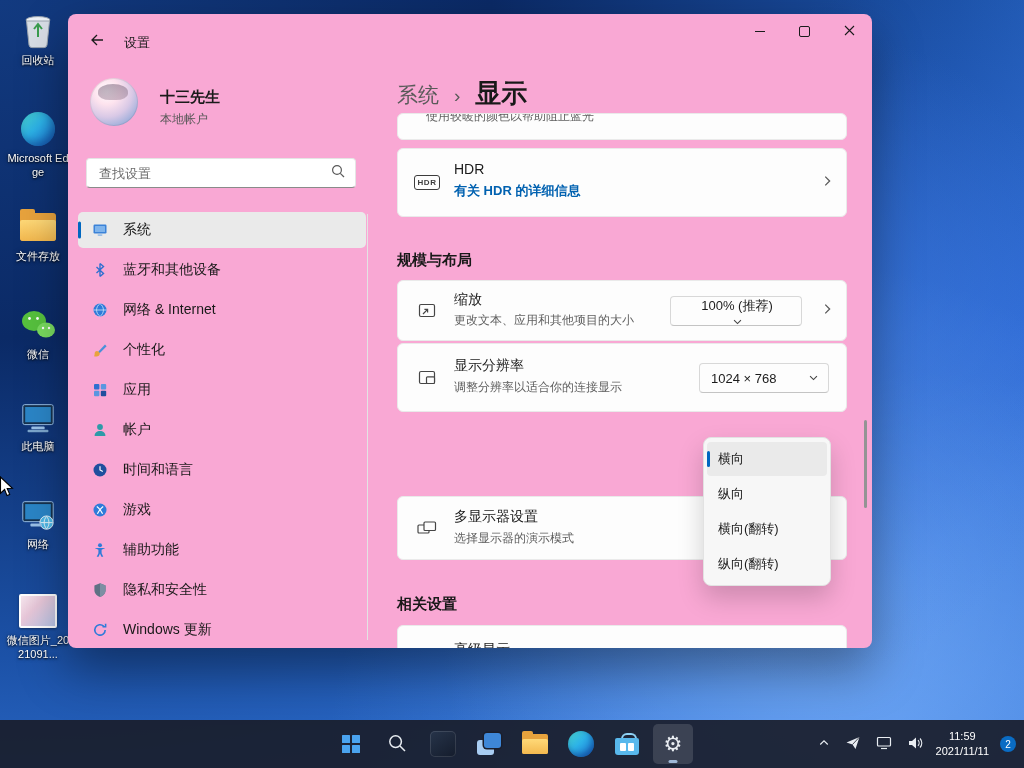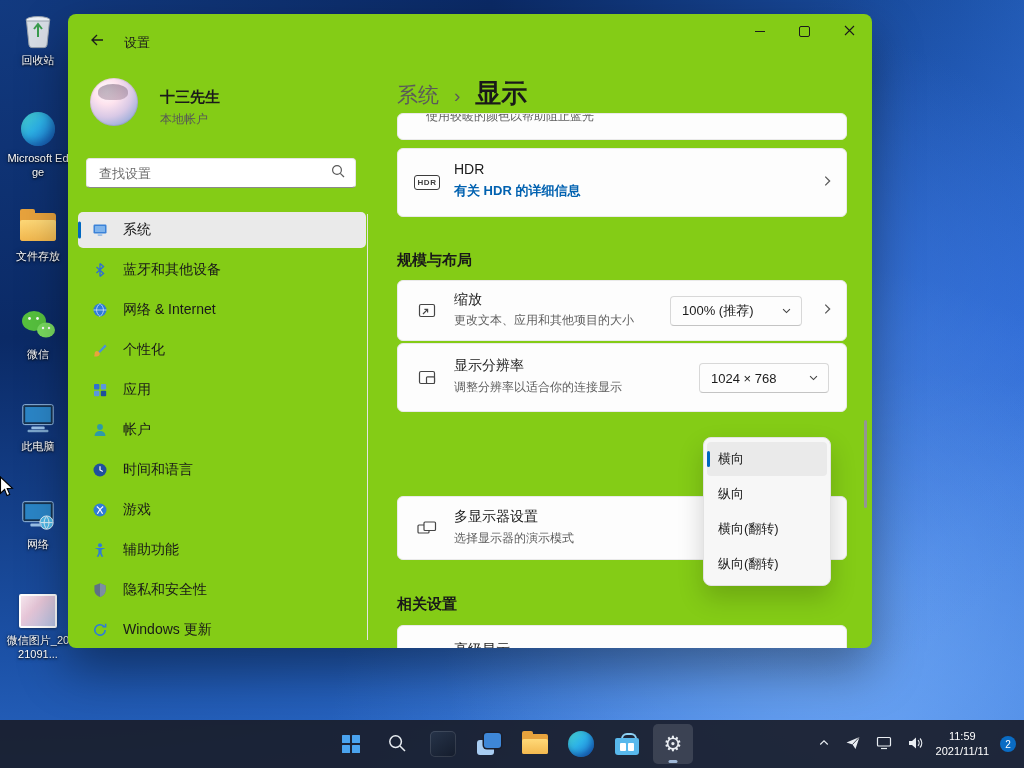--- a/index.html
+++ b/index.html
@@ -23,21 +23,21 @@
   .dicon-label{font-size:11px;color:#fff;text-align:center;line-height:1.3;word-break:break-all;
     text-shadow:0 1px 2px rgba(0,0,0,.9),0 0 4px rgba(0,0,0,.55);}
   .folder-shape{width:36px;height:28px;position:relative;}
   .folder-shape .back{position:absolute;inset:0;background:#e8a33d;border-radius:3px;}
   .folder-shape .tab{position:absolute;left:0;top:-4px;width:15px;height:8px;background:#e8a33d;border-radius:2px 2px 0 0;}
   .folder-shape .front{position:absolute;left:0;right:0;bottom:0;height:21px;background:linear-gradient(#ffd978,#f3b94f);border-radius:2px 2px 3px 3px;}
   .edge-circle{width:34px;height:34px;border-radius:50%;background:linear-gradient(135deg,#49d2c9 0%,#2db3e8 45%,#1b6fd4 100%);box-shadow:inset -3px -4px 8px rgba(8,40,110,.45);}
   .avatarish{width:36px;height:30px;background:linear-gradient(135deg,#f6e7ef 0%,#e9c8da 40%,#b9c6e8 100%);border:2px solid #fff;border-radius:2px;box-shadow:0 1px 3px rgba(0,0,0,.4);}
 
   
-  .win{position:absolute;left:68px;top:14px;width:804px;height:634px;background:#84cc16;
+  .win{position:absolute;left:68px;top:14px;width:804px;height:634px;background:#f9a8d4;
        border-radius:8px;box-shadow:0 22px 50px rgba(0,0,0,.38);overflow:hidden;}
   .back-btn{position:absolute;left:14px;top:13px;width:30px;height:28px;border:0;background:transparent;border-radius:4px;display:flex;align-items:center;justify-content:center;cursor:pointer;}
   .wtitle{position:absolute;left:56px;top:20px;font-size:13px;color:#1b1b1b;}
   .wcontrols{position:absolute;right:0;top:0;display:flex;}
   .wc{width:45px;height:35px;border:0;background:transparent;display:flex;align-items:center;justify-content:center;cursor:pointer;}
   .glyph-min{width:10px;height:0;border-top:1px solid #1b1b1b;display:block;}
   .glyph-max{width:9px;height:9px;border:1px solid #1b1b1b;border-radius:2px;display:block;}
 
   .avatar{position:absolute;left:22px;top:64px;width:48px;height:48px;border-radius:50%;
     background:radial-gradient(circle at 35% 28%, #ffffff 0%, #fde3ee 28%, #d9c9e6 55%, #8fa8d8 85%, #6c86b8 100%);
@@ -361,21 +361,21 @@
 
     <div class="card" style="top:266px;height:61px;text-align:right;">
       <span class="card-icon">
           <svg width="20" height="20" viewBox="0 0 20 20" fill="none" stroke="#454545" stroke-width="1.2">
             <rect x="2.5" y="3.5" width="15" height="12" rx="1.5"></rect>
             <path d="M6 13 L10.6 8.4 M7.4 8.4 h3.2 v3.2"></path>
           </svg>
         </span>
       <div class="card-title" style="top:10px;">缩放</div>
       <div class="card-desc" style="top:31px;">更改文本、应用和其他项目的大小</div>
-      <div class="dropbtn" style="right:44px;top:15px;width:132px;">
+      <div class="dropbtn" style="right:44px;top:15px;width:132px;flex-direction:column;">
         <span>100% (推荐)</span>
         <span><svg width="11" height="11" viewBox="0 0 16 16" fill="none" stroke="#444" stroke-width="1.6">
               <path d="M3 6 L8 11 L13 6"></path>
             </svg></span>
       </div>
       <span class="chev-r"><svg width="14" height="14" viewBox="0 0 16 16" fill="none" stroke="#5a5a5a" stroke-width="1.5">
             <path d="M6 3 L11 8 L6 13"></path>
           </svg></span>
     </div>
 

